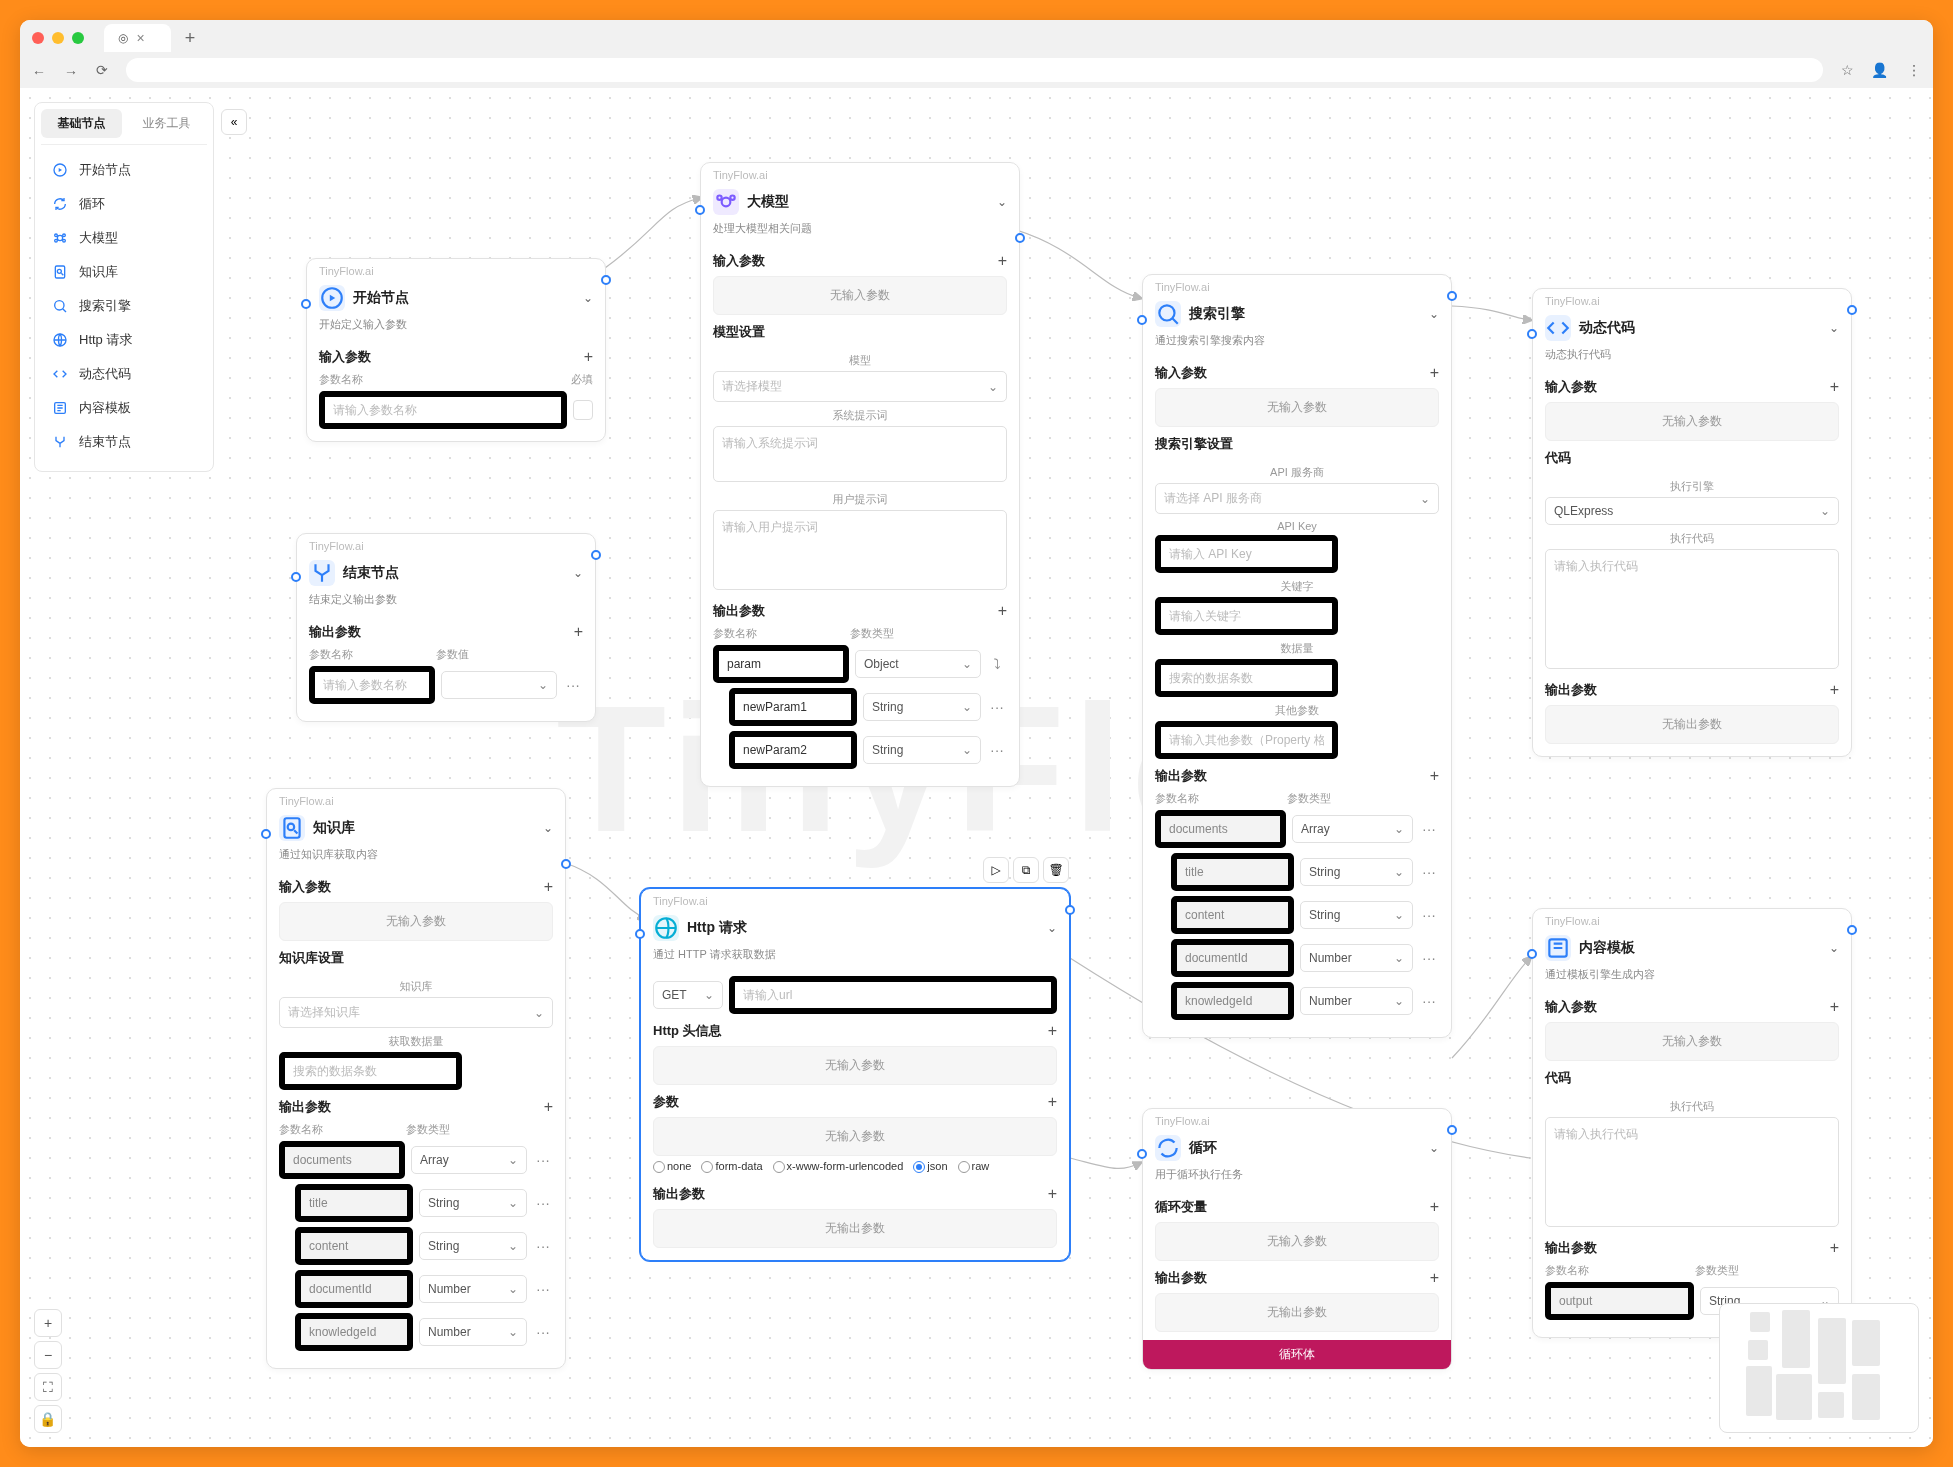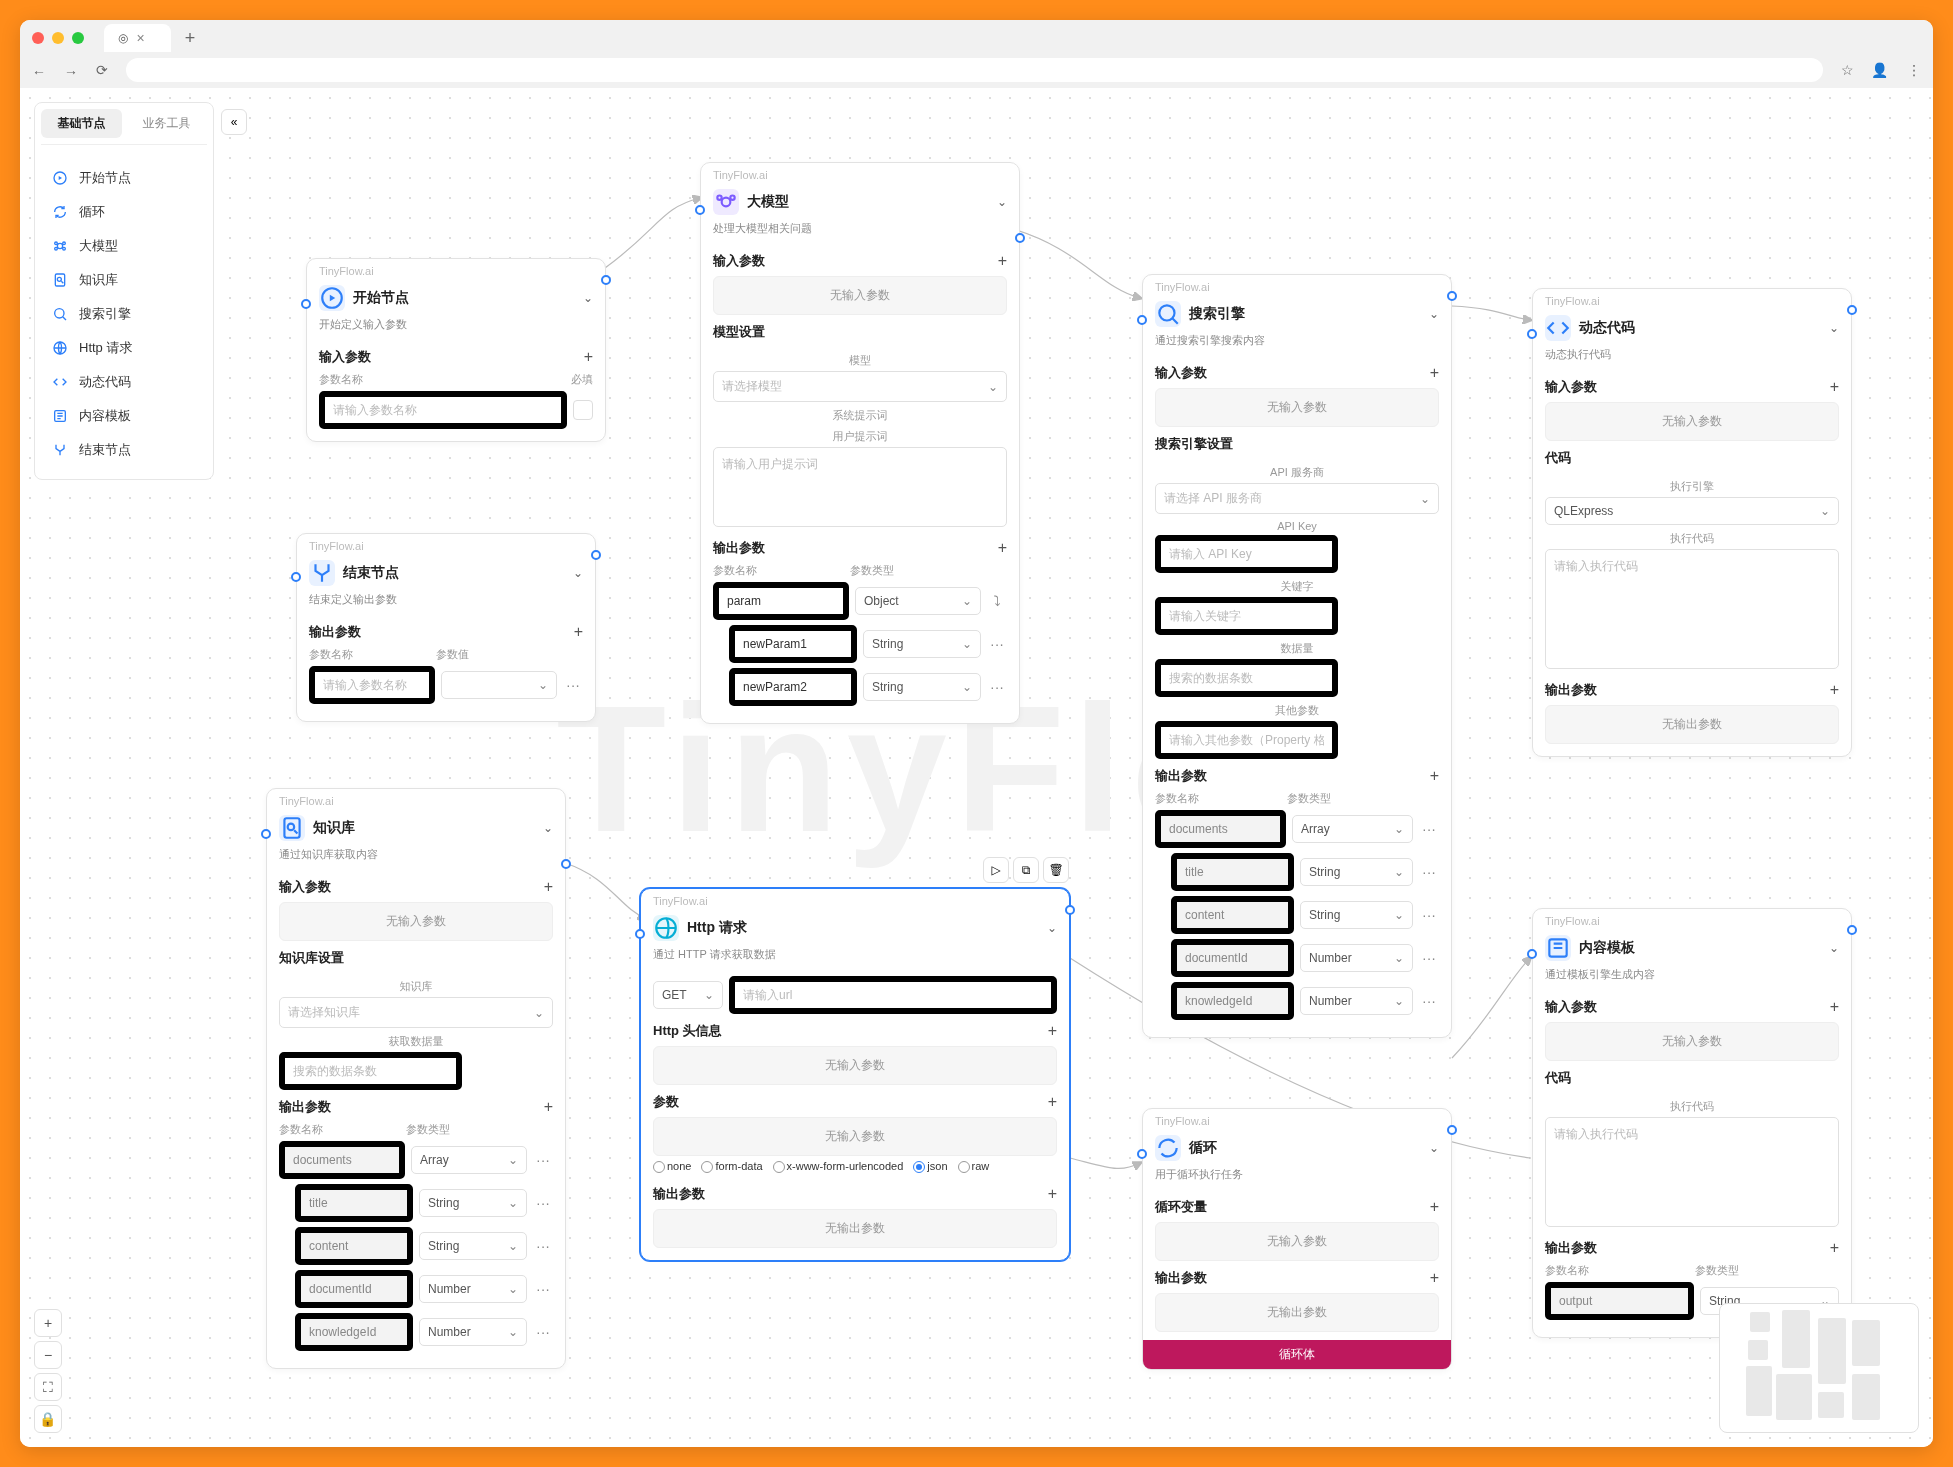--- a/index.html
+++ b/index.html
@@ -12,21 +12,21 @@
 .tab { background: #fff; border-radius: 8px 8px 0 0; padding: 6px 26px 6px 14px; display: flex; align-items: center; gap: 8px; margin-left: 12px; position: relative; font-size: 12px; color: #555; }
 .tab .close { font-size: 14px; color: #888; cursor: pointer; }
 .newtab { margin-left: 6px; color: #666; font-size: 18px; cursor: pointer; }
 .addrbar { height: 32px; background: #f1f1f1; display: flex; align-items: center; padding: 2px 12px 6px; gap: 18px; font-size: 14px; color: #666; }
 .addrbar span { cursor: pointer; }
 .addrbar .url { flex: 1; height: 24px; background: #fff; border-radius: 14px; }
 .canvas { position: relative; height: 1359px; background: #fff; background-image: radial-gradient(#ddd 1px, transparent 1px); background-size: 20px 20px; }
 .watermark { position: absolute; top: 50%; left: 50%; transform: translate(-50%,-50%); font-size: 180px; font-weight: 700; color: #f2f2f2; letter-spacing: 8px; user-select: none; pointer-events: none; font-family: Arial; }
 
 .sidebar { position: absolute; top: 14px; left: 14px; width: 180px; background: #fff; border: 1px solid #e6e6e6; border-radius: 8px; padding: 6px 6px 12px; z-index: 20; }
-.side-tabs { display: flex; gap: 4px; border-bottom: 1px solid #eee; padding-bottom: 6px; margin-bottom: 16px;}
+.side-tabs { display: flex; gap: 4px; border-bottom: 1px solid #eee; padding-bottom: 6px; margin-bottom: 8px;}
 .side-tab { flex:1; text-align:center; padding: 6px 4px; font-size: 12px; color: #888; border-radius: 6px; cursor:pointer;}
 .side-tab.active { background: #efefef; color: #222; font-weight: 600; }
 .collapse { position: absolute; top: 6px; right: -34px; width: 26px; height: 26px; border: 1px solid #e0e0e0; border-radius: 6px; background: #fff; display:flex; align-items:center; justify-content:center; cursor:pointer; font-size:12px; }
 .side-item { display: flex; align-items: center; gap: 10px; padding: 8px 10px; font-size: 13px; color: #333; cursor: pointer; border-radius: 6px; }
 .icon { width: 18px; height: 18px; display: inline-flex; align-items: center; justify-content: center; }
 .icon svg { width: 16px; height: 16px; }
 
 .node { position: absolute; background: #fff; border: 1px solid #e2e2e2; border-radius: 10px; box-shadow: 0 2px 6px rgba(0,0,0,0.04); width: 300px; z-index: 10; }
 .node.selected { border: 1.5px solid #2d7ff9; box-shadow: 0 0 0 1px #2d7ff9; }
 .node-brand { font-size: 11px; color: #bbb; padding: 6px 12px 2px; }
@@ -300,20 +300,21 @@
             <span>输入参数</span>
             <span class="plus">+</span>
           </div>
         <div class="empty-box">无输入参数</div>
         <div class="section">模型设置</div>
         <div class="label">模型</div>
         <div class="select">
             <span style="color:#bbb">请选择模型</span>
           </div>
         <div class="label">系统提示词</div>
+        <textarea class="textarea" style="min-height: 56px;" placeholder="请输入系统提示词"></textarea>
         <div class="label">用户提示词</div>
         <textarea class="textarea" placeholder="请输入用户提示词" style=""></textarea>
         <div class="section">
             <span>输出参数</span>
             <span class="plus">+</span>
           </div>
         <div class="headers">
             <span>参数名称</span>
             <span>参数类型</span>
             <span class="sp"></span>

